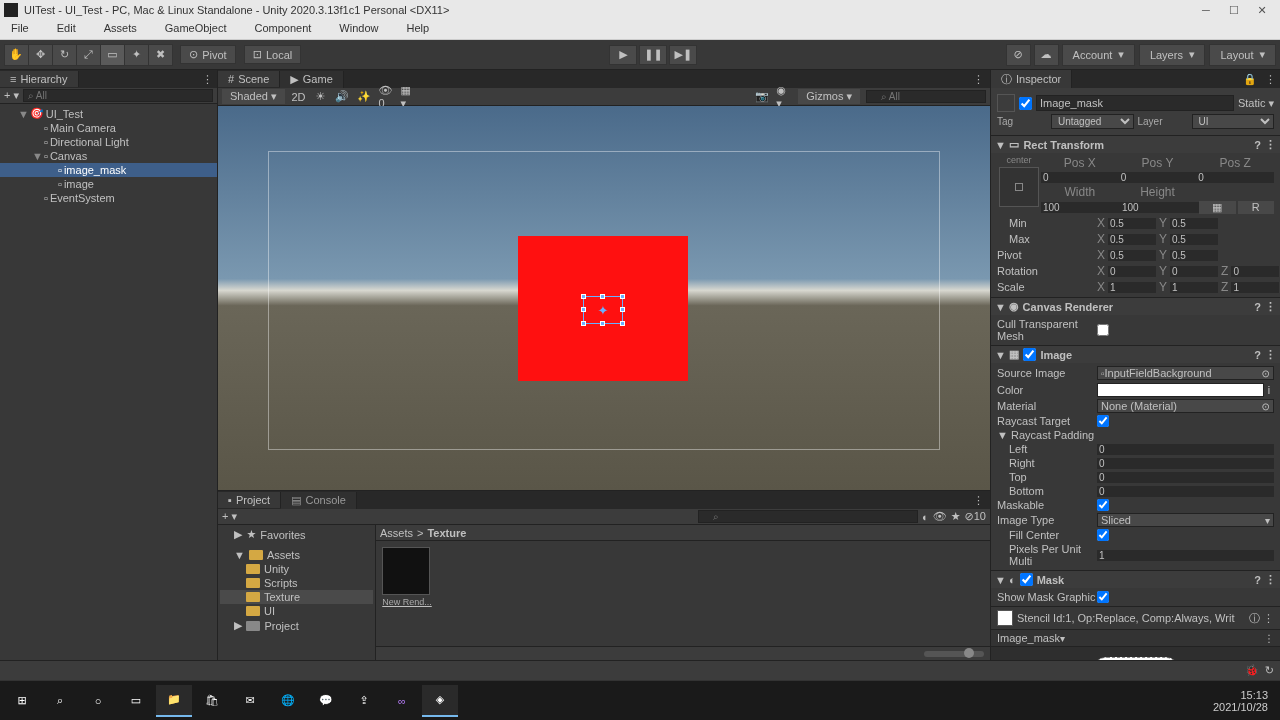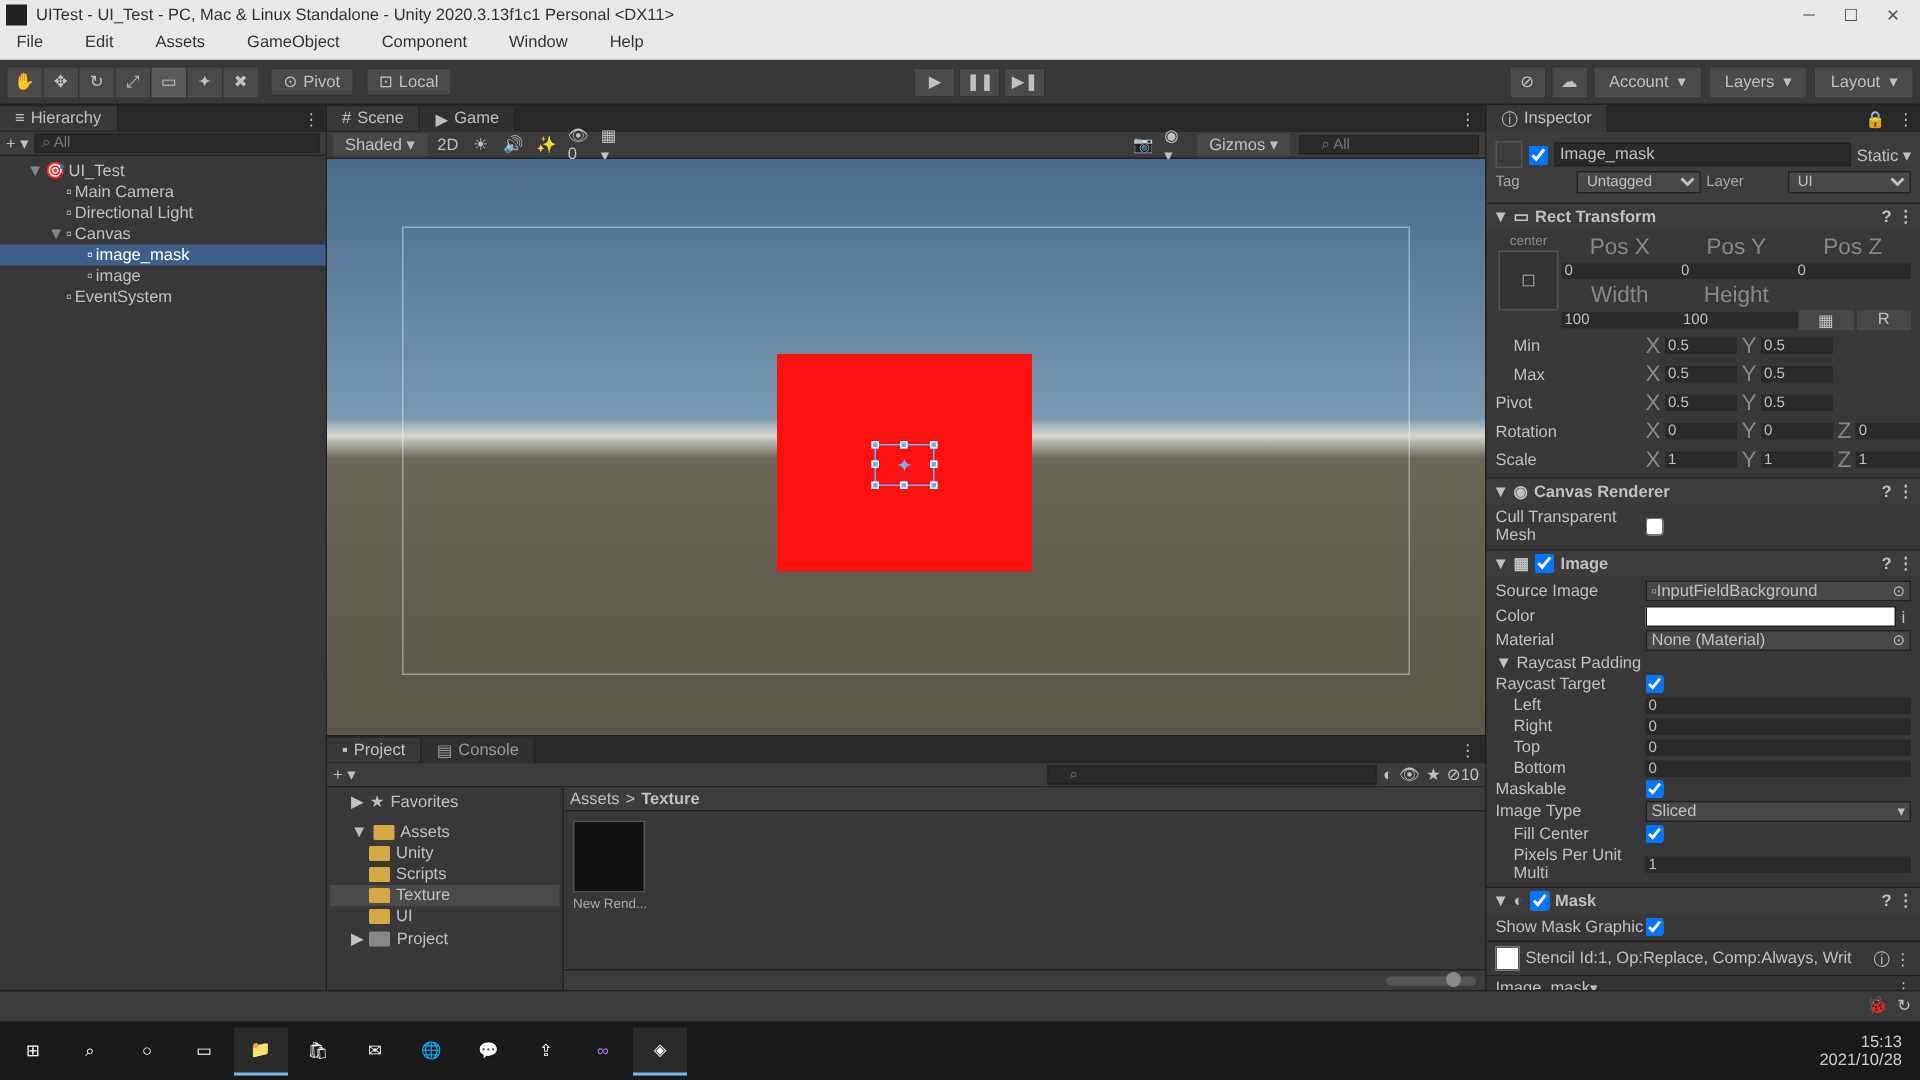--- a/index.html
+++ b/index.html
@@ -52,38 +52,38 @@
 .bottom-tabs .tab.inactive { background:#303030; color:#999; }
 .project-body { flex:1; display:flex; background:#383838; }
 .project-tree { width:158px; border-right:1px solid #222; padding:2px; }
 .project-tree .item { padding:1px 2px; display:flex; align-items:center; gap:4px; }
 .project-tree .item.d1 { padding-left:14px; }
 .project-tree .item.d2 { padding-left:26px; }
 .project-tree .item.sel { background:#4a4a4a; }
 .project-content { flex:1; display:flex; flex-direction:column; }
 .breadcrumb { height:16px; background:#3c3c3c; padding:0 4px; display:flex; align-items:center; gap:4px; border-bottom:1px solid #222; }
 .project-grid { flex:1; padding:6px; }
-.asset-thumb { width:50px; text-align:left; }
+.asset-thumb { width:50px; text-align:center;text-decoration:underline; }
 .asset-thumb .thumb { width:48px; height:48px; background:#111; border:1px solid #555; }
 .asset-thumb .lbl { font-size:9px; margin-top:2px; color:#aaa; }
 .inspector { width:290px; background:#383838; border-left:1px solid #222; display:flex; flex-direction:column; overflow:hidden; }
 .insp-head { padding:4px 6px; background:#3c3c3c; border-bottom:1px solid #222; }
 .insp-row { display:flex; align-items:center; gap:4px; margin:2px 0; }
 .insp-row input[type=text] { background:#2a2a2a; border:1px solid #222; color:#c0c0c0; padding:1px 3px; font-size:11px; }
 .insp-row .lbl { width:50px; color:#aaa; font-size:10px; }
 .insp-row select { background:#484848; border:1px solid #222; color:#c0c0c0; font-size:10px; padding:0 2px; }
 .comp { border-bottom:1px solid #222; }
 .comp-head { background:#3c3c3c; padding:2px 4px; display:flex; align-items:center; gap:4px; font-weight:bold; }
 .comp-head .arrow { width:10px; }
 .comp-body { padding:2px 6px; }
 .prop-row { display:flex; align-items:center; padding:1px 0; font-size:10px; }
 .prop-row .pl { flex:0 0 100px; color:#c0c0c0; }
 .prop-row .pv { flex:1; display:flex; gap:3px; align-items:center; }
 .prop-row input { background:#2a2a2a; border:none; color:#c0c0c0; width:48px; padding:0 2px; font-size:10px; }
-.prop-row .ax { color:#888; font-size:15px; }
+.prop-row .ax { color:#888; font-size:12px; }
 .prop-row .full { flex:1; background:#484848; border:1px solid #222; padding:0 3px; font-size:10px; display:flex; align-items:center; }
 .prop-row .cb { width:12px; height:12px; }
 .anchor-box { width:40px; height:40px; border:1px solid #555; background:#333; margin:2px; position:relative; }
 .anchor-box::after { content:''; position:absolute; left:50%; top:50%; width:6px; height:6px; border:1px solid #888; transform:translate(-50%,-50%); }
 .color-swatch { flex:1; height:14px; background:#fff; border:1px solid #222; }
 .preview { flex:0 0 100px; background:#2e2e2e; display:flex; align-items:center; justify-content:center; border-top:1px solid #222; position:relative; }
 .preview-img { width:90px; height:80px; background:#fff; border-radius:16px; border:1px dashed #888; }
 .taskbar { height:40px; background:#1a1a1a; display:flex; align-items:center; padding:0 4px; gap:2px; border-top:1px solid #333; }
 .taskbar .tbtn { width:36px; height:32px; display:flex; align-items:center; justify-content:center; color:#fff; }
 .taskbar .spacer { flex:1; }
@@ -416,25 +416,25 @@
         <div class="prop-row">
             <span class="pl">Color</span>
             <div class="color-swatch"></div>
             <span style="width:10px;text-align:center">ℹ</span>
           </div>
         <div class="prop-row">
             <span class="pl">Material</span>
             <div class="full"><span>None (Material)</span><div style="flex:1"></div>⊙</div>
           </div>
         <div class="prop-row">
-            <span class="pl">▼ <span>Raycast Padding</span></span>
-          </div>
-        <div class="prop-row">
             <span class="pl">Raycast Target</span>
             <input type="checkbox" checked="" class="cb" style="">
+          </div>
+        <div class="prop-row">
+            <span class="pl">▼ <span>Raycast Padding</span></span>
           </div>
         <div class="prop-row">
             <span class="pl" style="padding-left:12px">Left</span>
             <input style="flex: 1 1 0%;" value="0">
           </div>
         <div class="prop-row">
             <span class="pl" style="padding-left:12px">Right</span>
             <input style="flex: 1 1 0%;" value="0">
           </div>
         <div class="prop-row">

